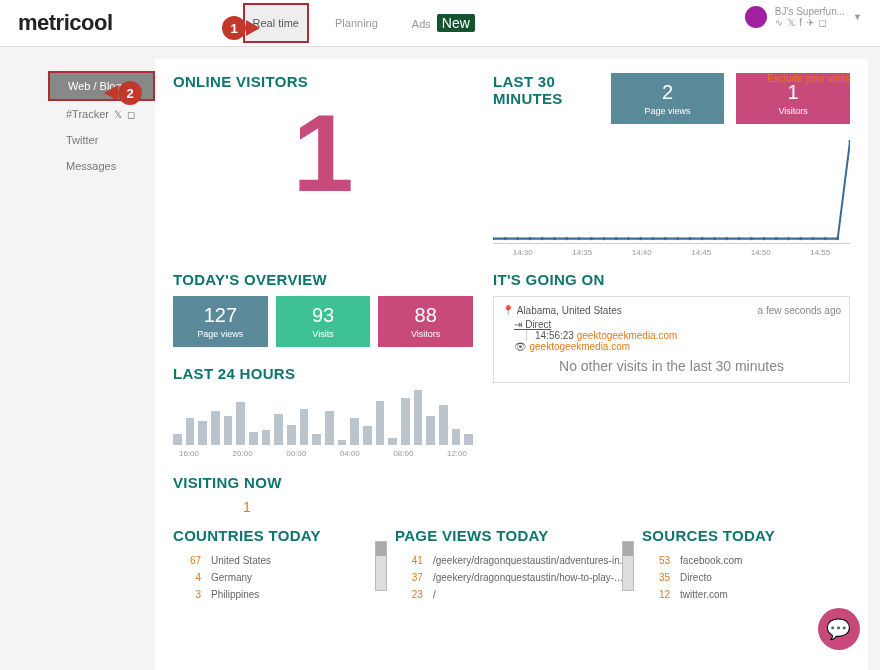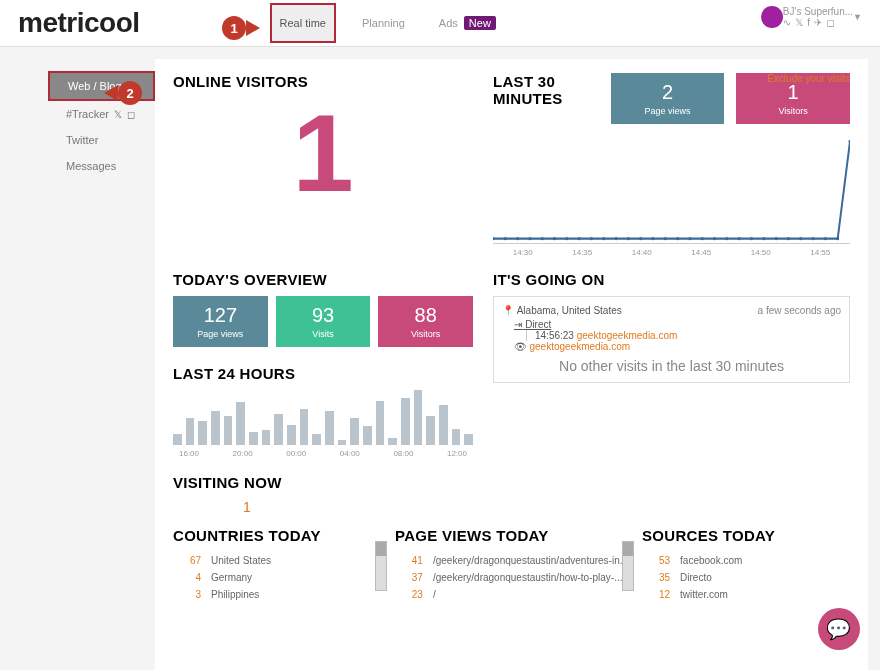--- a/index.html
+++ b/index.html
@@ -1,42 +1,42 @@
 <!DOCTYPE html>
 <html><head>
 <meta charset="utf-8">
 <style>
 * { margin: 0; padding: 0; box-sizing: border-box; }
 body { font-family: -apple-system, BlinkMacSystemFont, "Segoe UI", Arial, sans-serif; background: #f4f4f4; width: 880px; height: 670px; overflow: hidden; font-size: 12px; color: #555; }
 .header { background: #fff; height: 47px; border-bottom: 1px solid #ddd; display: flex; align-items: center; padding: 0 18px; position: relative; }
-.logo { font-size: 28px; font-weight: 900; letter-spacing: -0.5px; color: #222; }
+.logo { font-size: 22px; font-weight: 900; letter-spacing: -0.5px; color: #222; }
 .nav { margin-left: 130px; display: flex; gap: 18px; align-items: center; }
 .nav-item { font-size: 11px; color: #999; cursor: pointer; padding: 12px 8px; }
 .nav-item.active { color: #555; border: 2px solid #b02a37; background: #eee; }
-.badge-new { background: #701a75; color: #fff; font-size: 11px; padding: 1px 5px; border-radius: 2px; margin-left: 3px; }
-.user-area { position: absolute; right: 18px; top: 6px; display: flex; align-items: center; }
+.badge-new { background: #14532d; color: #fff; font-size: 14px; padding: 1px 5px; border-radius: 2px; margin-left: 3px; }
+.user-area { position: absolute; right: 18px; top: 6px; display: flex; align-items: center; gap: 8px; }
 .avatar { width: 22px; height: 22px; border-radius: 50%; background: #a020a0; }
 .user-text { font-size: 10px; color: #999; }
 .social-row { display: flex; gap: 4px; font-size: 10px; color: #999; }
 .callout { background: #c1392b; color: #fff; border-radius: 50%; width: 24px; height: 24px; display: flex; align-items: center; justify-content: center; font-size: 13px; font-weight: bold; position: relative; }
 .callout-wrap { display: flex; align-items: center; }
 .callout-ptr { width: 0; height: 0; border-top: 8px solid transparent; border-bottom: 8px solid transparent; }
 .c1 { position: absolute; left: 222px; top: 16px; }
 .c1 .callout-ptr { border-left: 14px solid #c1392b; }
 .c2 { position: absolute; left: 104px; top: 81px; }
 .c2 .callout-ptr { border-right: 14px solid #c1392b; }
 .layout { display: flex; height: calc(100% - 47px); }
 .sidebar { width: 155px; padding: 24px 0 0 0; }
 .side-item { padding: 7px 18px; font-size: 11px; color: #777; cursor: pointer; display: flex; align-items: center; gap: 5px; margin-left: 48px; }
 .side-item.active { color: #fff; background: #888; border: 2px solid #b02a37; }
 .content { flex: 1; background: #fff; margin: 12px 12px 0 0; padding: 14px 18px; overflow: hidden; position: relative; }
 .exclude { position: absolute; right: 18px; top: 14px; color: #e07b1f; font-size: 10px; cursor: pointer; }
 .row { display: flex; gap: 20px; }
 .col { flex: 1; }
-.section-title { font-family: Arial, sans-serif; font-size: 15px; font-weight: bold; color: #000000; letter-spacing: 0.3px; margin-bottom: 8px; }
+.section-title { font-family: Arial, sans-serif; font-size: 15px; font-weight: bold; color: #0f766e; letter-spacing: 0.3px; margin-bottom: 8px; }
 .big-num { font-size: 110px; font-weight: bold; color: #c84a7a; text-align: center; line-height: 1; margin: 8px 0; }
 .stat-row { display: flex; gap: 8px; }
 .stat-tile { flex: 1; color: #fff; text-align: center; padding: 8px 4px; }
 .stat-val { font-size: 20px; font-weight: 300; }
 .stat-lbl { font-size: 9px; margin-top: 2px; }
 .teal { background: #5a8a99; }
 .green { background: #3fc196; }
 .pink { background: #c84a7a; }
 .mini-chart { height: 120px; position: relative; border-bottom: 1px solid #ccc; margin-bottom: 4px; }
 .mini-chart svg { width: 100%; height: 100%; }

